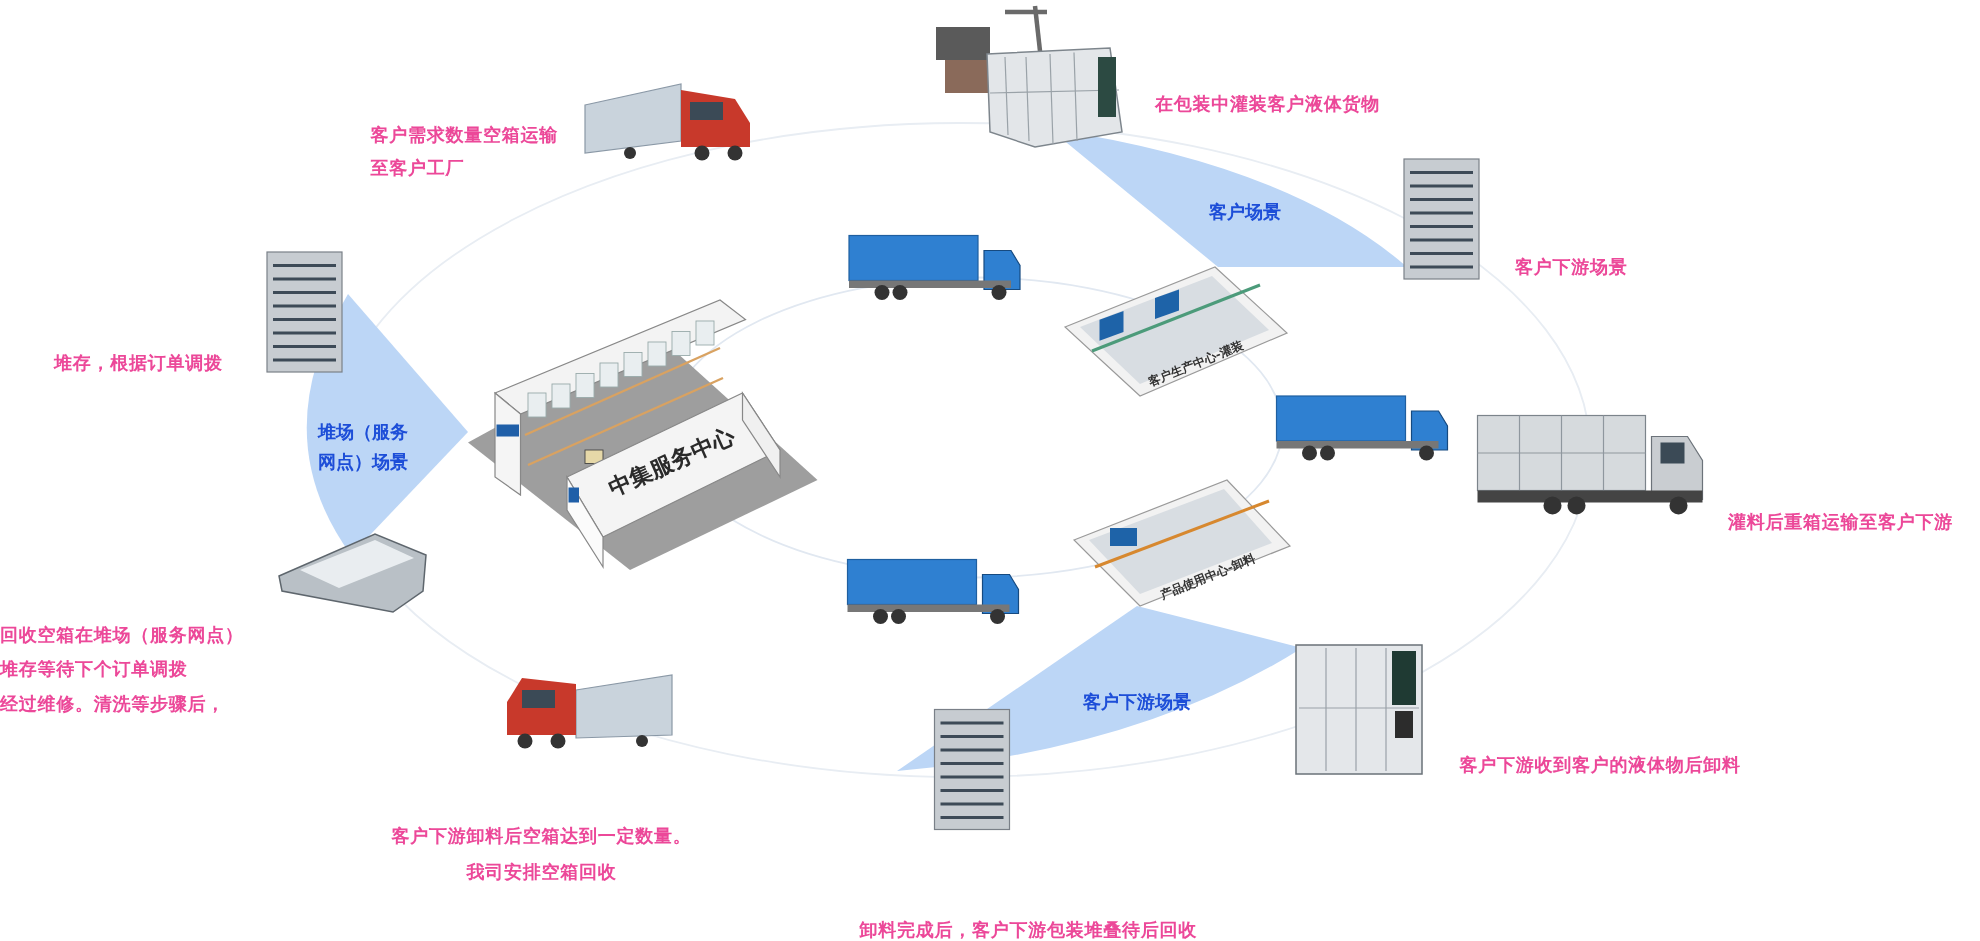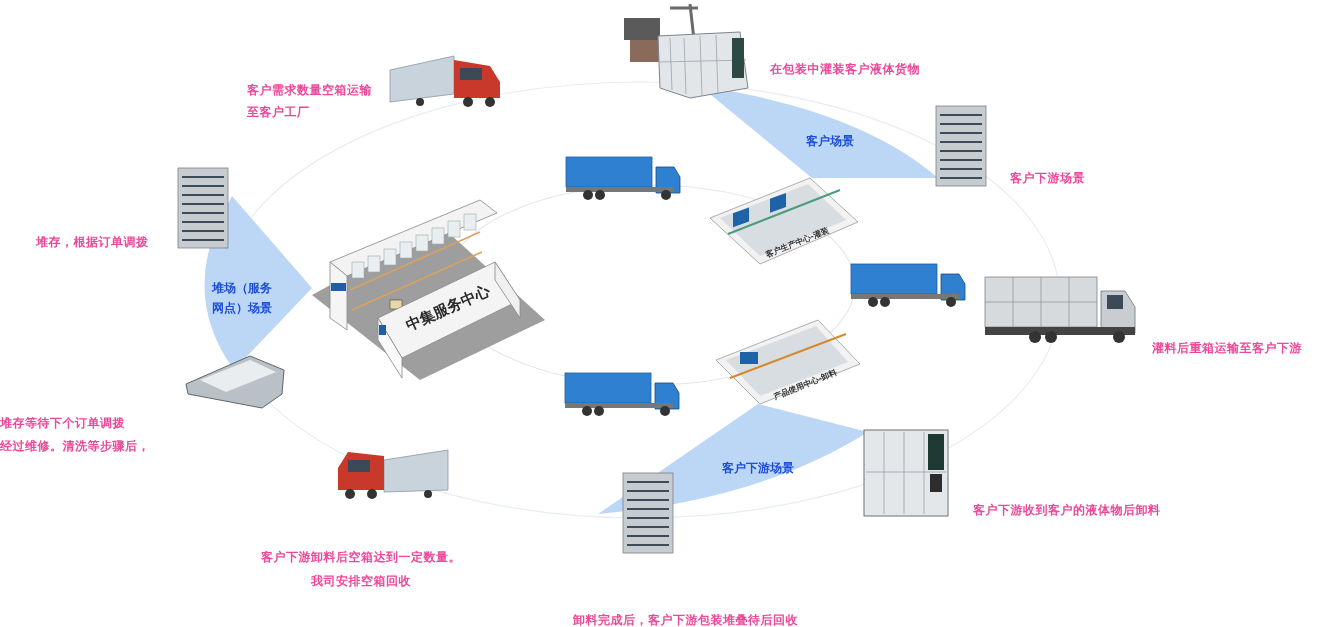--- a/index.html
+++ b/index.html
@@ -236,18 +236,19 @@
   <div>客户下游收到客户的液体物后卸料</div>
 </div>
 <div class="caption" style="left:573px;top:609px;">
   <div>卸料完成后，客户下游包装堆叠待后回收</div>
 </div>
 <div class="caption" style="left:261px;top:545px;line-height:24px;text-align:center;">
   <div>客户下游卸料后空箱达到一定数量。</div>
   <div>我司安排空箱回收</div>
 </div>
 <div class="caption" style="left:0px;top:412px;line-height:23px;">
+  <div>回收空箱在堆场（服务网点）</div>
   <div>堆存等待下个订单调拨</div>
   <div>经过维修。清洗等步骤后，</div>
 </div>
 <div class="caption" style="left:36px;top:231px;">
   <div>堆存，根据订单调拨</div>
 </div>
 
 </body></html>

